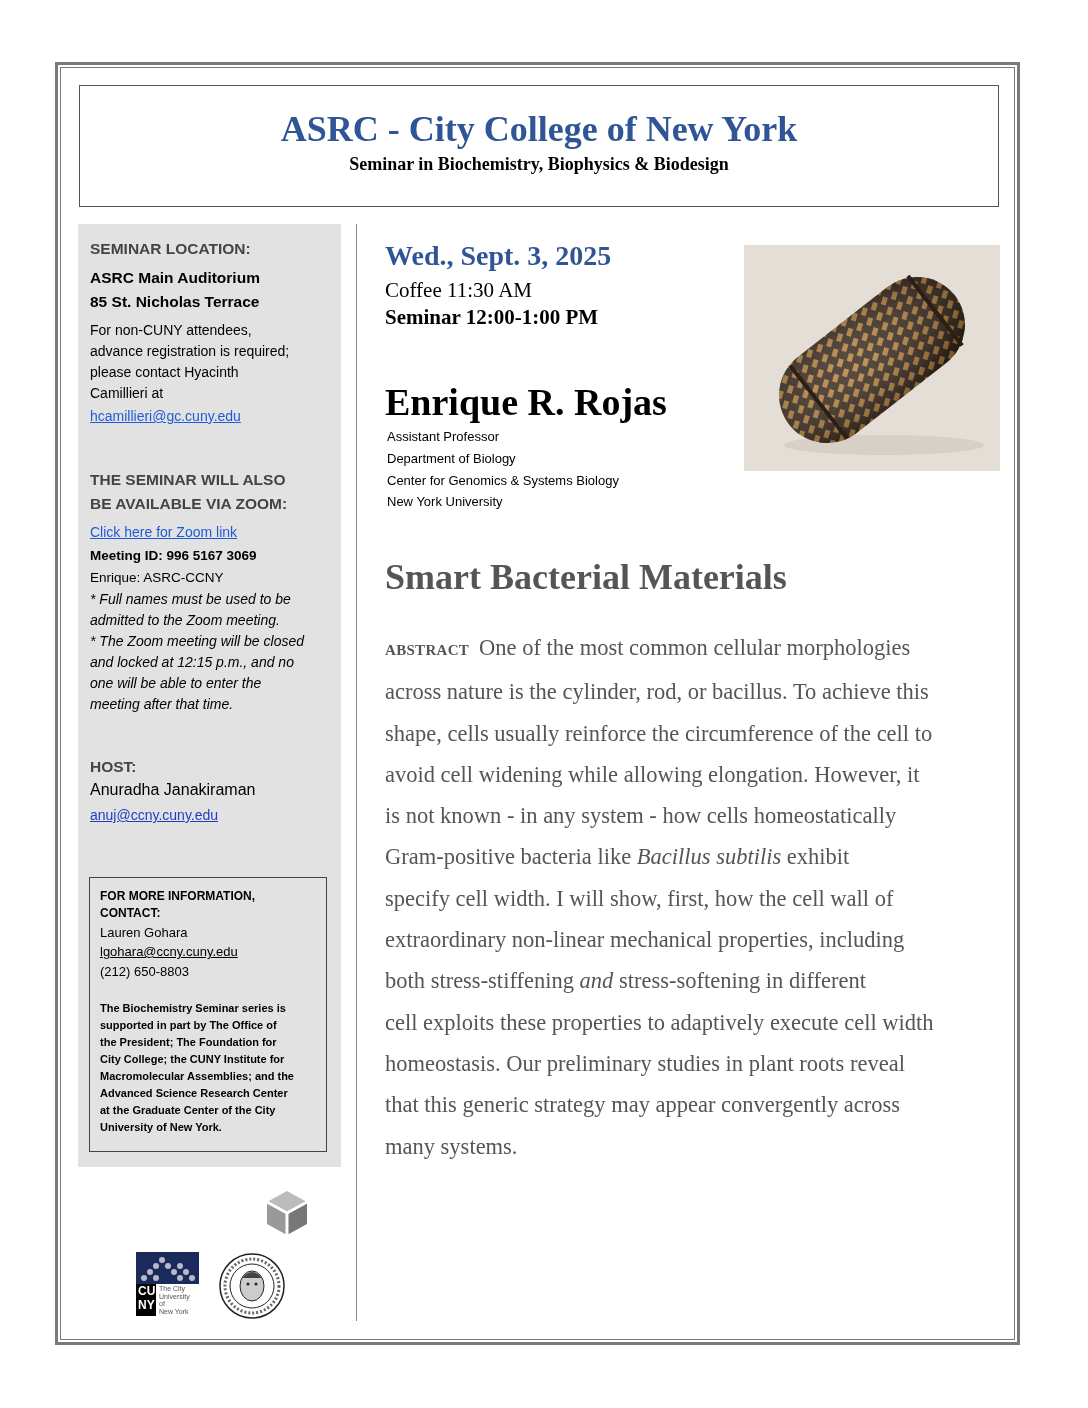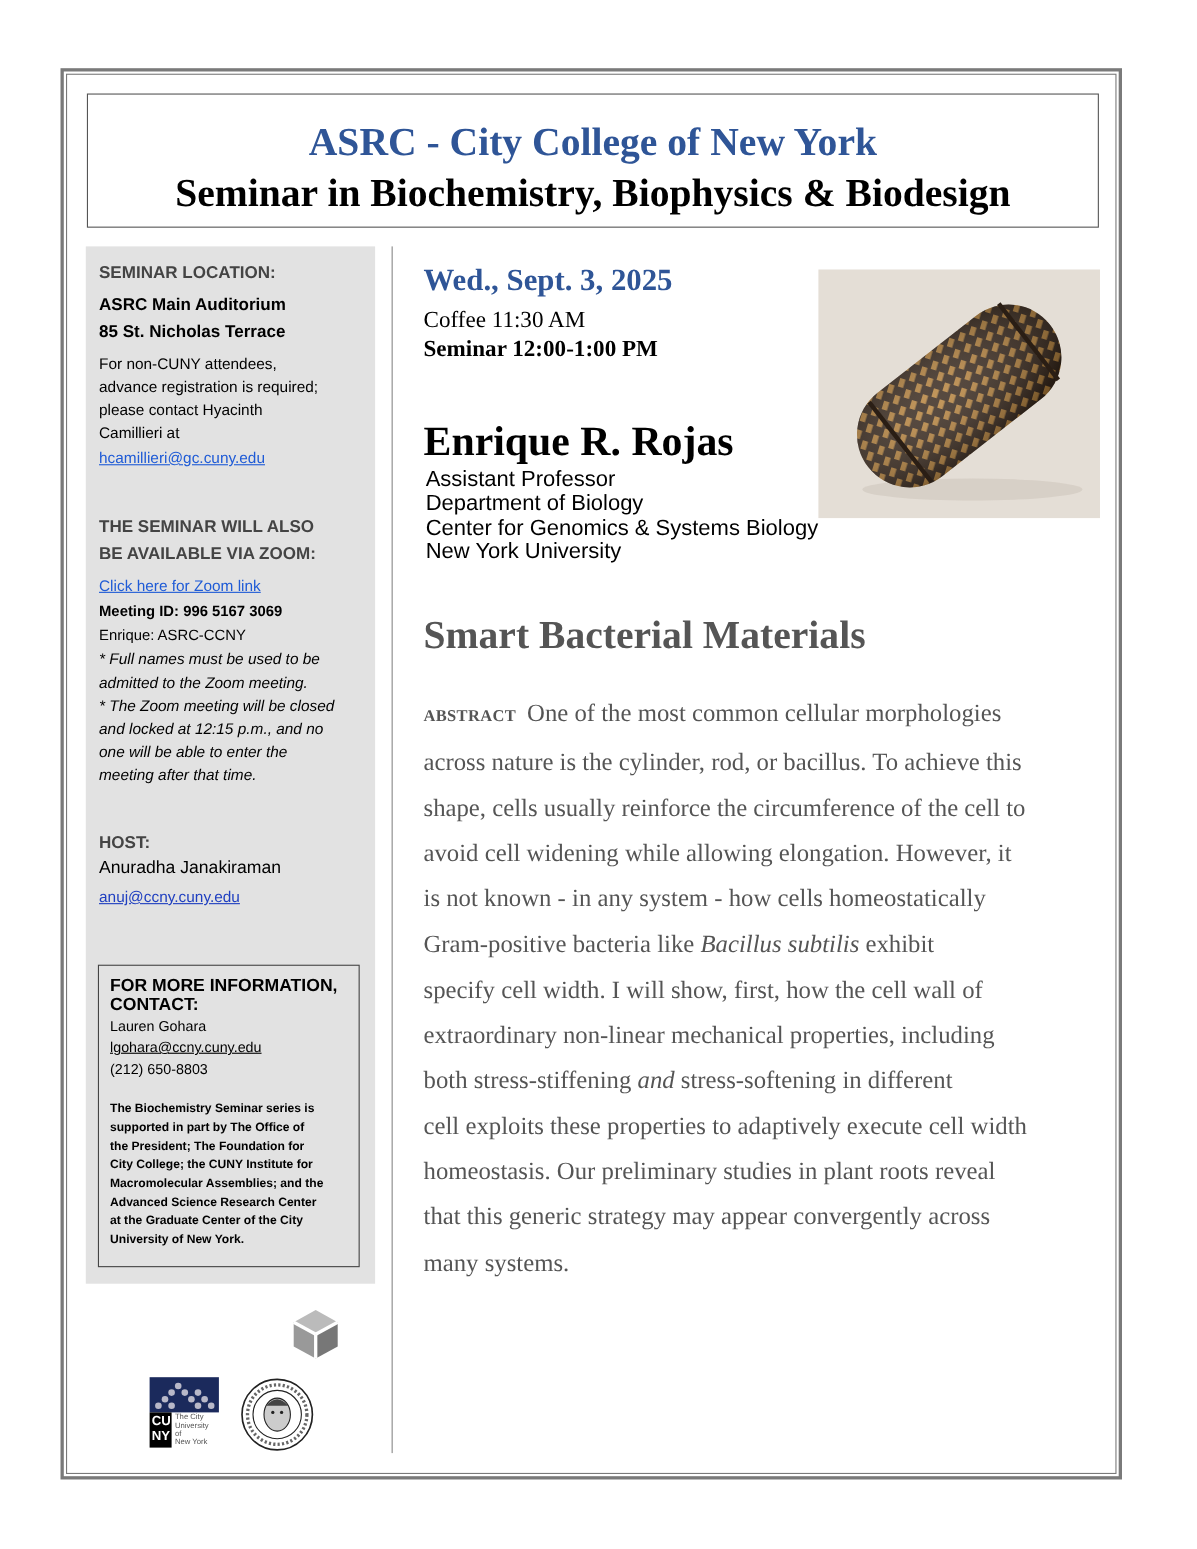--- a/index.html
+++ b/index.html
@@ -21,40 +21,40 @@
     text-align: center;
   }
   .header-title {
     position: absolute; left: 0; right: 0; top: 22px;
     font-family: "Liberation Serif", serif; font-weight: bold;
     font-size: 36px; color: #2f5597; letter-spacing: 0px;
   }
   .header-subtitle {
     position: absolute; left: 0; right: 0; top: 68px;
     font-family: "Liberation Serif", serif; font-weight: bold;
-    font-size: 36px; color: #000;
+    font-size: 18px; color: #000;
   }
 
   .sidebar {
     position: absolute; left: 78px; top: 224px; width: 263px; height: 943px;
     background: #e2e2e2;
     font-family: "Liberation Sans", sans-serif;
   }
   .sb-heading { position: absolute; left: 12px; font-weight: bold; font-size: 15.5px; color: #444; line-height: 24px; }
   .sb-bold { position: absolute; left: 12px; font-weight: bold; font-size: 15.5px; color: #000; line-height: 24px; }
   .sb-text { position: absolute; left: 12px; font-size: 14px; color: #000; line-height: 21px; }
   .sb-link { color: #1f5bd6; text-decoration: underline; }
   .sb-italic { font-style: italic; }
 
   .info-box {
     position: absolute; left: 89px; top: 877px; width: 238px; height: 275px;
     border: 1px solid #444;
     font-family: "Liberation Sans", sans-serif;
   }
-  .ib-heading { position: absolute; left: 10px; font-weight: bold; font-size: 16px; line-height: 17px; color: #000; }
+  .ib-heading { position: absolute; left: 10px; font-weight: bold; font-size: 12px; line-height: 17px; color: #000; }
   .ib-text { position: absolute; left: 10px; font-size: 13px; line-height: 19px; color: #000; }
   .ib-small { position: absolute; left: 10px; width: 225px; font-weight: bold; font-size: 11px; line-height: 17.2px; color: #000; }
 
   .logos { position: absolute; left: 90px; top: 1180px; width: 240px; height: 140px; }
   .asrc-logo-text { position: absolute; left: 10px; top: 6px; width: 155px; text-align: right; font-family: "Liberation Sans", sans-serif; }
   .asrc-line1, .asrc-line2 { font-size: 12.5px; font-weight: bold; color: #555; letter-spacing: 1px; line-height: 14px; }
   .asrc-line3 { font-size: 11px; font-weight: bold; color: #2f5597; line-height: 14px; }
   .asrc-line4 { font-size: 8px; color: #2f5597; line-height: 11px; }
   .asrc-cube { position: absolute; left: 172px; top: 8px; width: 50px; height: 50px; }
   .cuny-logo { position: absolute; left: 46px; top: 72px; width: 63px; height: 64px; }
@@ -63,21 +63,21 @@
   .cuny-side-text { position: absolute; left: 23px; top: 33px; font-family: "Liberation Sans", sans-serif; font-size: 7px; line-height: 7.5px; color: #555; }
   .seal { position: absolute; left: 128px; top: 72px; width: 68px; height: 68px; }
 
   .divider { position: absolute; left: 356px; top: 224px; width: 1px; height: 1097px; background: #888; }
 
   .date { position: absolute; left: 385px; top: 240px; font-family: "Liberation Serif", serif; font-weight: bold; font-size: 28px; color: #2f5597; }
   .coffee { position: absolute; left: 385px; top: 278px; font-size: 21px; color: #000; }
   .seminar-time { position: absolute; left: 385px; top: 305px; font-size: 21px; font-weight: bold; color: #000; }
 
   .speaker-name { position: absolute; left: 385px; top: 380px; font-family: "Liberation Serif", serif; font-weight: bold; font-size: 38px; color: #000; }
-  .affil { position: absolute; left: 387px; font-family: "Liberation Sans", sans-serif; font-size: 20px; color: #000; line-height: 21px; }
+  .affil { position: absolute; left: 387px; font-family: "Liberation Sans", sans-serif; font-size: 13px; color: #000; line-height: 21px; }
 
   .photo { position: absolute; left: 744px; top: 245px; width: 256px; height: 226px; background: #e4ded6; overflow: hidden; }
 
   .talk-title { position: absolute; left: 385px; top: 556px; font-family: "Liberation Serif", serif; font-weight: bold; font-size: 36px; color: #555; }
 
   .abstract { position: absolute; left: 385px; top: 627px; width: 600px; font-family: "Liberation Serif", serif; font-size: 22.5px; line-height: 41.3px; color: #555; }
   .abstract-label { font-weight: bold; font-size: 15px; letter-spacing: 0.3px; margin-right: 10px; }
   .abstract .line { display: block; white-space: nowrap; }
 </style>
 </head>

